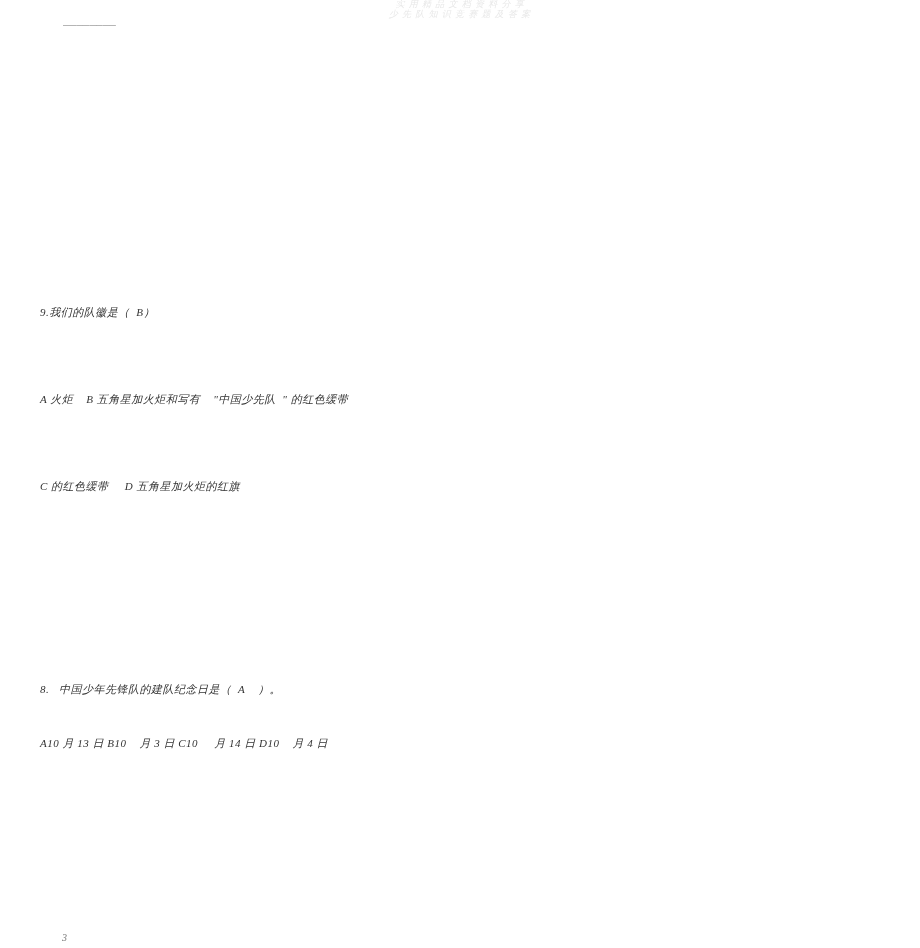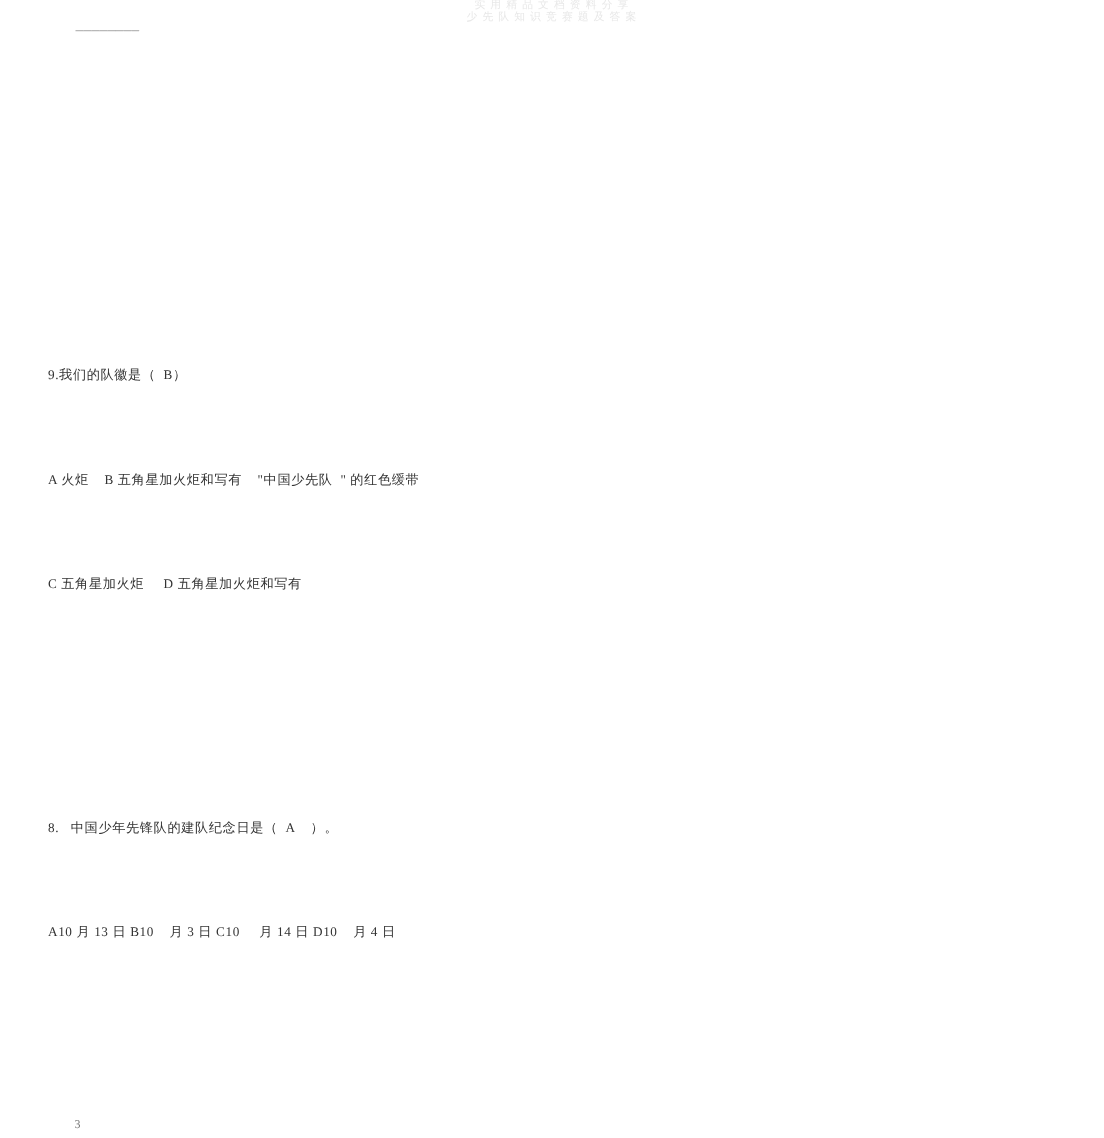--- a/index.html
+++ b/index.html
@@ -11,20 +11,21 @@
     font-family: "SimSun", "宋体", serif;
     font-size: 11px;
     color: #333;
     position: relative;
     overflow: hidden;
   }
   .page {
     position: relative;
     width: 920px;
     height: 712px;
+    font-style: italic;
   }
   .watermark {
     position: absolute;
     top: 0px;
     left: 50%;
     transform: translateX(-50%);
     color: #e8e8e8;
     font-size: 9px;
     text-align: center;
     line-height: 1.1;
@@ -42,21 +43,21 @@
   .line {
     position: absolute;
     left: 40px;
     white-space: pre;
     letter-spacing: 0.5px;
   }
   .q7 { top: 305px; }
   .q7-opt1 { top: 392px; }
   .q7-opt2 { top: 479px; }
   .q8 { top: 682px; }
-  .q8-opt { top: 769px; text-align: right; }
+  .q8-opt { top: 736px; text-align: right; }
   .pagenum {
     position: absolute;
     left: 62px;
     top: 932px;
     font-size: 10px;
     color: #777;
   }
 </style>
 </head>
 <body>
@@ -64,19 +65,19 @@
 
   <div class="watermark">
     <div>实 用 精 品 文 档 资 料 分 享</div>
     <div>少 先 队 知 识 竞 赛 题 及 答 案</div>
   </div>
 
   <div class="underline-row">________</div>
 
   <div class="line q7">9.我们的队徽是（  B）</div>
   <div class="line q7-opt1">A 火炬    B 五角星加火炬和写有    "中国少先队  " 的红色缓带</div>
-  <div class="line q7-opt2">C 五角星加火炬     D 五角星加火炬和写有</div>
+  <div class="line q7-opt2">C 的红色缓带     D 五角星加火炬的红旗</div>
 
   <div class="line q8">8.   中国少年先锋队的建队纪念日是（  A    ）。</div>
   <div class="line q8-opt">A10 月 13 日 B10    月 3 日 C10     月 14 日 D10    月 4 日</div>
 
   <div class="pagenum">3</div>
 </div>
 
 </body></html>

